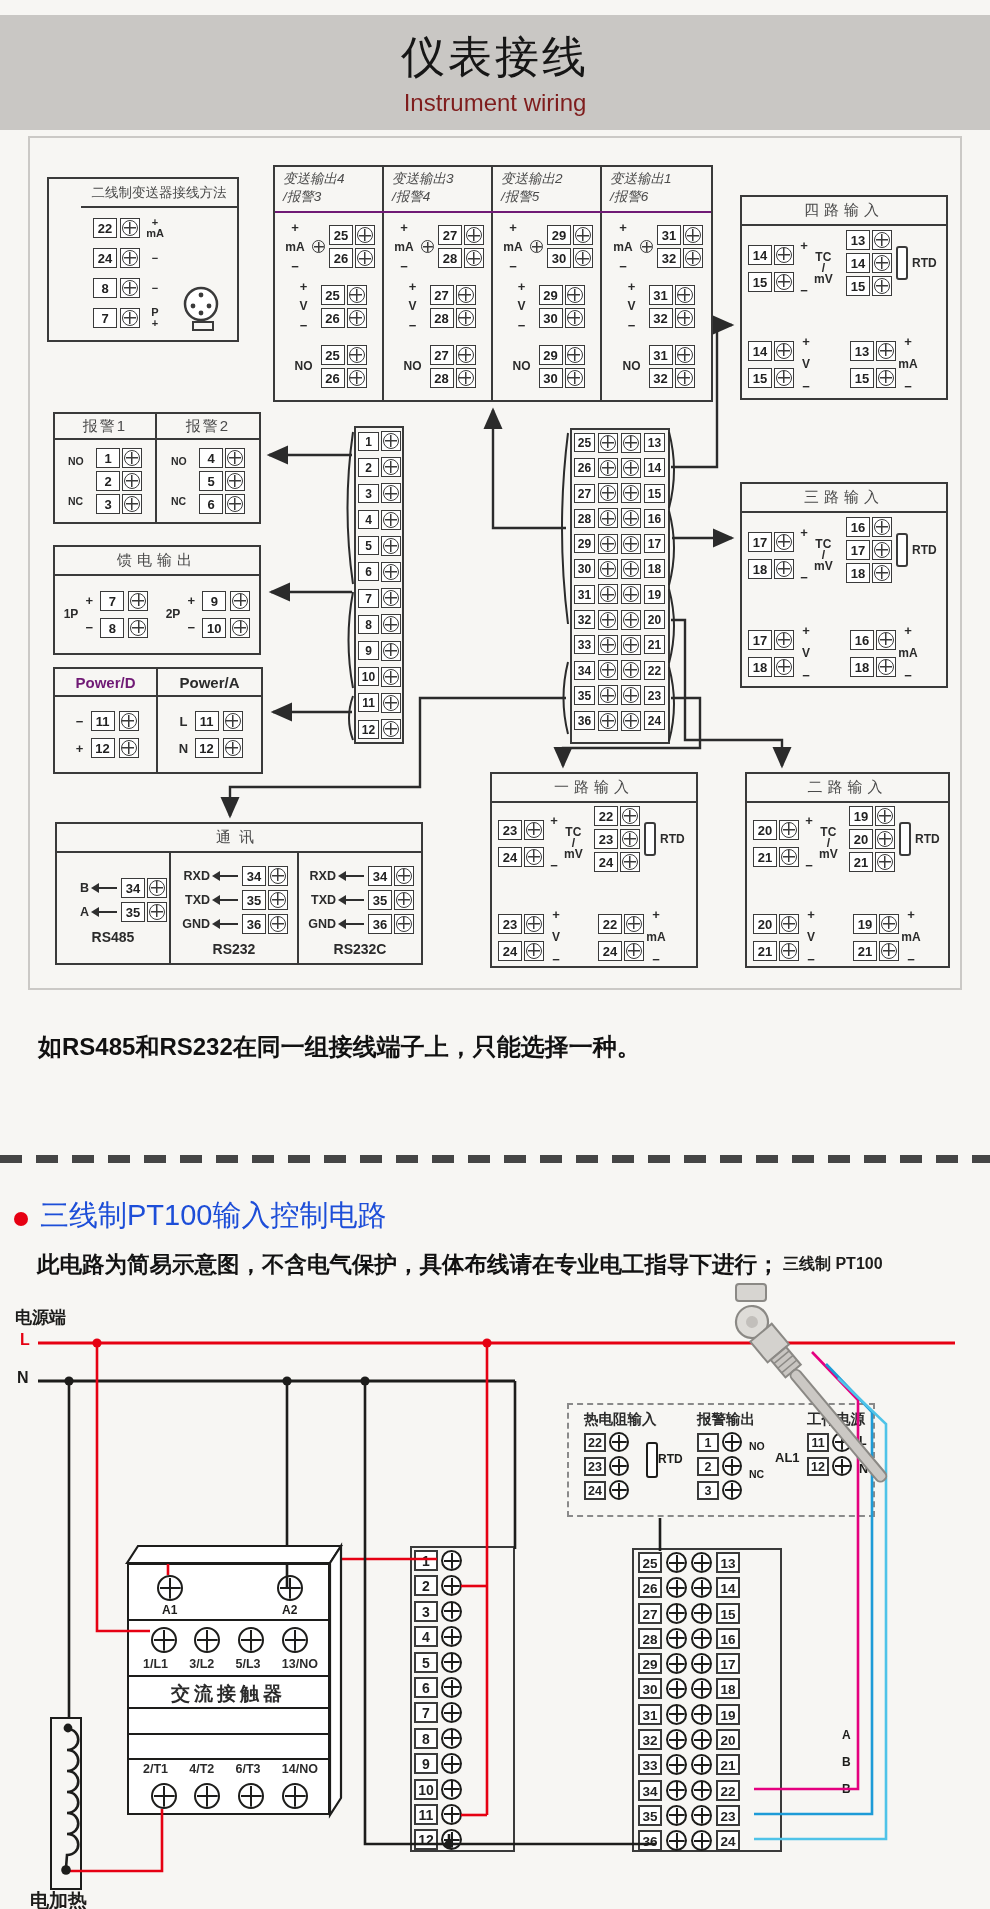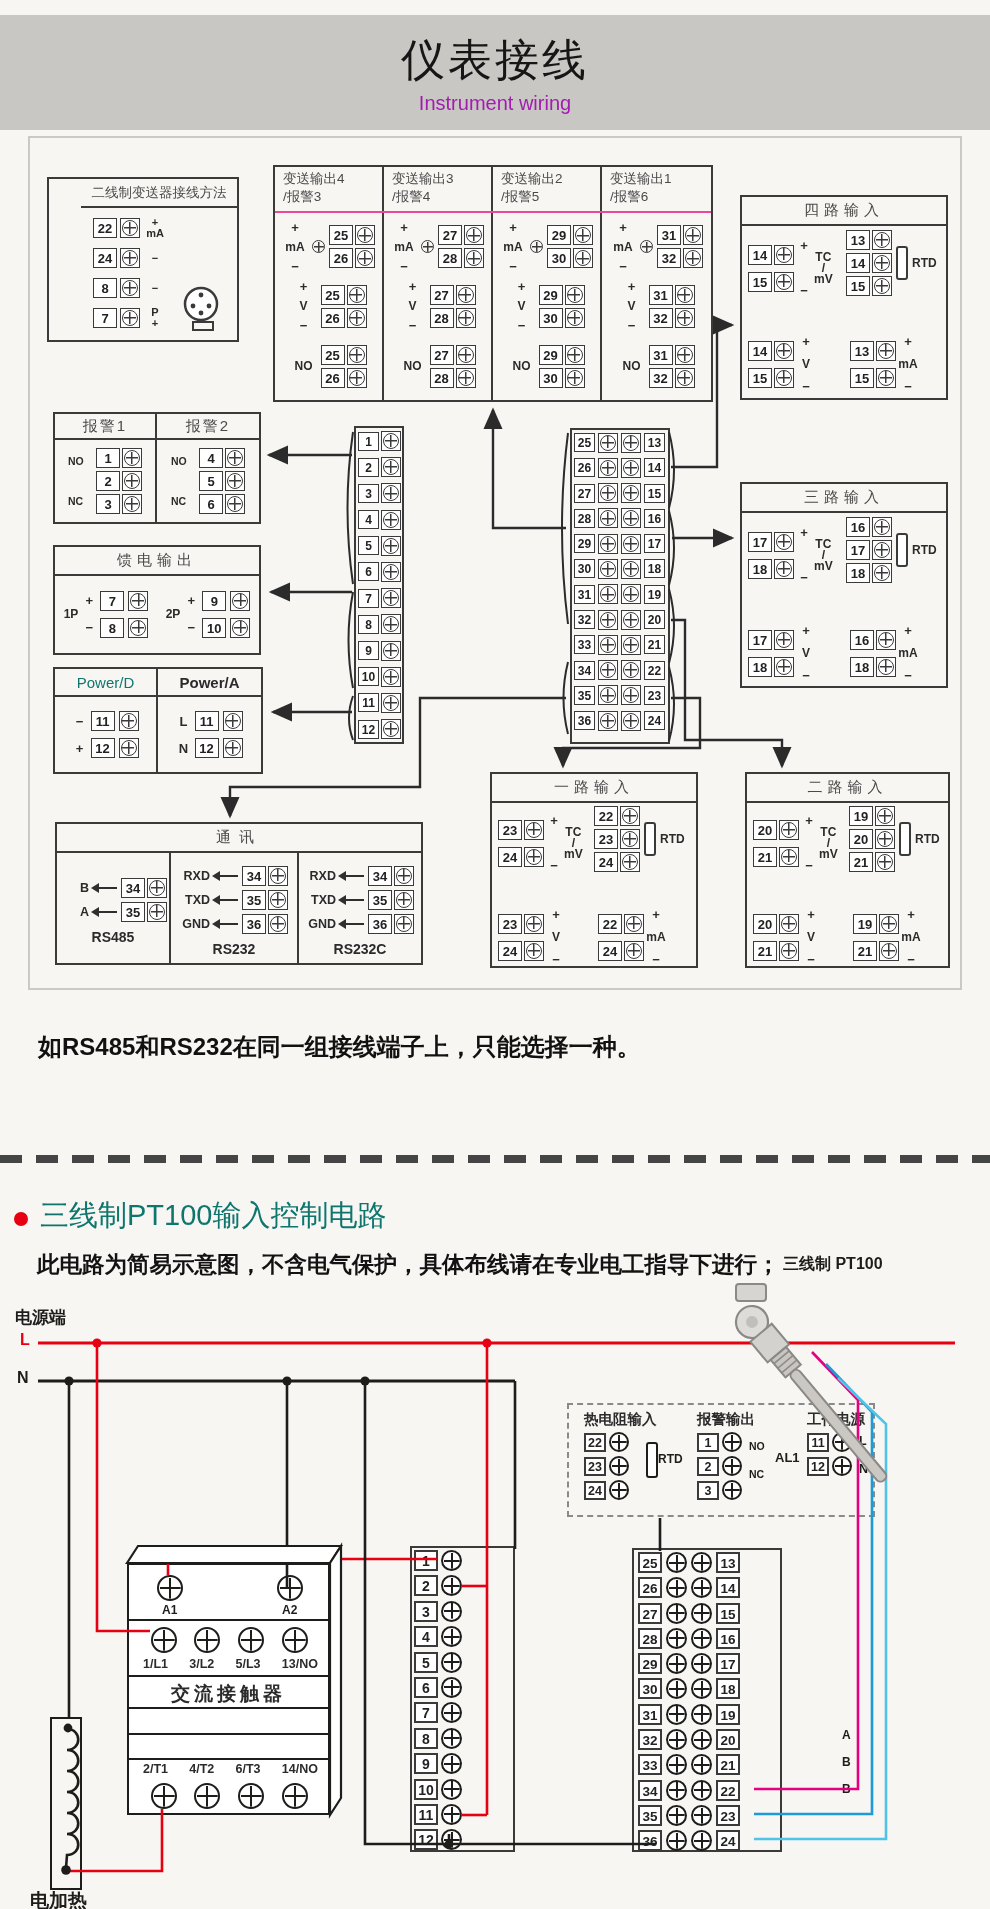--- a/index.html
+++ b/index.html
@@ -4,21 +4,21 @@
 <style>
   html,body{margin:0;padding:0;}
   body{width:990px;height:1909px;position:relative;overflow:hidden;background:#fff;
        font-family:"Liberation Sans","DejaVu Sans",sans-serif;color:#2b2b2b;}
   .page{position:absolute;inset:0;background:#f7f6f3;}
 
   
   .band{position:absolute;left:0;top:15px;width:990px;height:115px;background:#c9c7c4;
         display:flex;flex-direction:column;align-items:center;justify-content:center;}
   .band h1{margin:0;font-size:44px;font-weight:400;color:#161616;letter-spacing:3px;}
-  .band .sub{font-size:20px;color:#a21caf;margin-top:2px;}
+  .band .sub{font-size:24px;color:#7f1d1d;margin-top:2px;}
 
   
   .frame{position:absolute;left:28px;top:136px;width:930px;height:850px;border:2px solid #cBC9C6;}
   .box{position:absolute;border:2px solid #3a3a3a;background:transparent;box-sizing:border-box;}
   .btitle{border-bottom:2px solid #3a3a3a;height:27px;display:flex;align-items:center;justify-content:center;
           font-size:15px;color:#4a4a4a;letter-spacing:5px;font-weight:400;}
   .tn{display:inline-block;width:24px;height:20px;border:1.7px solid #3a3a3a;background:#fff;
       font-size:13px;font-weight:700;line-height:20px;text-align:center;color:#222;box-sizing:border-box;flex:none;}
   .tn.sm{width:21px;height:19px;font-size:12px;line-height:18px;}
   .screw{width:20px;height:20px;flex:none;border:1.7px solid #3a3a3a;background:#fff;position:relative;box-sizing:border-box;}
@@ -45,21 +45,21 @@
                  linear-gradient(#3a3a3a,#3a3a3a) 50% 50%/90% 1.5px no-repeat;}
   .larr{position:relative;width:24px;height:2px;background:#2f2f2f;flex:none;margin:0 2px;}
   .larr::before{content:"";position:absolute;left:-2px;top:-4px;border:5px solid transparent;border-right:8px solid #2f2f2f;border-left:0;}
 
   
   .twrow{display:flex;align-items:center;gap:3px;height:30px;margin-left:12px;}
   .twsig{display:flex;flex-direction:column;font-size:11px;font-weight:700;line-height:11px;width:24px;text-align:center;}
 
   
   .txbox{left:273px;top:165px;width:440px;height:237px;display:flex;flex-direction:column;}
-  .txhead{display:flex;border-bottom:2px solid #ec4899;height:44px;flex:none;}
+  .txhead{display:flex;border-bottom:2px solid #701a75;height:44px;flex:none;font-style:italic;}
   .txhead>div{width:25%;box-sizing:border-box;border-right:2px solid #3a3a3a;padding:3px 0 0 8px;
       font-size:13.5px;color:#4a4a4a;line-height:18px;display:flex;flex-direction:column;}
   .txhead>div:last-child{border-right:none;}
   .txbody{display:flex;flex:1;}
   .txcolb{width:25%;box-sizing:border-box;border-right:2px solid #3a3a3a;display:flex;flex-direction:column;justify-content:space-around;padding:4px 0;}
   .txcolb:last-child{border-right:none;}
   .txg{display:flex;align-items:center;justify-content:center;gap:4px;}
   .txg .sigcol{height:50px;width:26px;}
   .tterms{display:flex;flex-direction:column;gap:3px;}
 
@@ -88,21 +88,21 @@
   .mrow{display:flex;align-items:center;gap:3px;height:21px;margin-bottom:4.4px;}
   .mrow .tn{width:24px;height:21px;font-size:14px;line-height:19px;border-width:2px;}
   .brow{display:flex;align-items:center;gap:4px;height:21px;margin-bottom:4.3px;}
   .brow .tn{width:24px;height:21px;font-size:13.5px;line-height:19px;border-width:2px;}
 
   
   .notes{position:absolute;left:38px;top:1032px;width:920px;font-size:24px;font-weight:600;color:#111;line-height:30px;}
   .divider{position:absolute;left:0;top:1155px;width:990px;height:8px;
       background:repeating-linear-gradient(90deg,#454545 0 22px,transparent 22px 36px);}
   .bullet{position:absolute;left:14px;top:1212px;width:14px;height:14px;border-radius:50%;background:#e60012;}
-  .h2{position:absolute;left:40px;top:1196px;font-size:29px;font-weight:500;color:#0f766e;}
+  .h2{position:absolute;left:40px;top:1196px;font-size:29px;font-weight:500;color:#1d4ed8;}
   .h2sub{position:absolute;left:37px;top:1249px;font-size:22.5px;font-weight:700;color:#121212;}
   .lab{position:absolute;font-weight:700;color:#1d1d1b;}
   .dashedbox{position:absolute;left:567px;top:1403px;width:308px;height:114px;border:2px dashed #8a8a8a;box-sizing:border-box;}
   .dgroup{position:absolute;top:5px;}
   .dgt{font-size:14.5px;font-weight:700;margin-bottom:3px;}
   .drow{display:flex;align-items:center;gap:3px;margin-bottom:4px;}
   .drow .tn{width:22px;height:19px;font-size:12.5px;line-height:17px;border-width:2px;}
   .drow .rscrew{width:20px;height:20px;}
   .dres{position:absolute;width:8px;height:32px;border:2px solid #1d1d1b;border-radius:3px;background:#fff;}
   .contactor{position:absolute;left:127px;top:1563px;width:203px;height:252px;border:2.5px solid #1d1d1b;background:#fff;box-sizing:border-box;}
@@ -655,21 +655,21 @@
               <span class="tn">10</span>
               <span class="screw"></span>
             </span>
           </div>
       </div>
     </div>
   </div>
 
   <div class="box" style="left:53px;top:667px;width:210px;height:107px;display:flex;">
     <div class="halfbox" style="border-right:2px solid #3a3a3a;">
-      <div class="btitle" style="height:26px;letter-spacing:0;font-weight:400;color:#0f766e;">Power/D</div>
+      <div class="btitle" style="height:26px;letter-spacing:0;font-weight:700;color:#701a75;">Power/D</div>
       <div class="tcol2" style="align-items:center;justify-content:center;flex:1;">
 
       <span class="frow">
             <span class="fsgn">−</span>
             <span class="tn">11</span>
             <span class="screw"></span>
           </span>
           <span class="frow">
             <span class="fsgn">+</span>
             <span class="tn">12</span>

